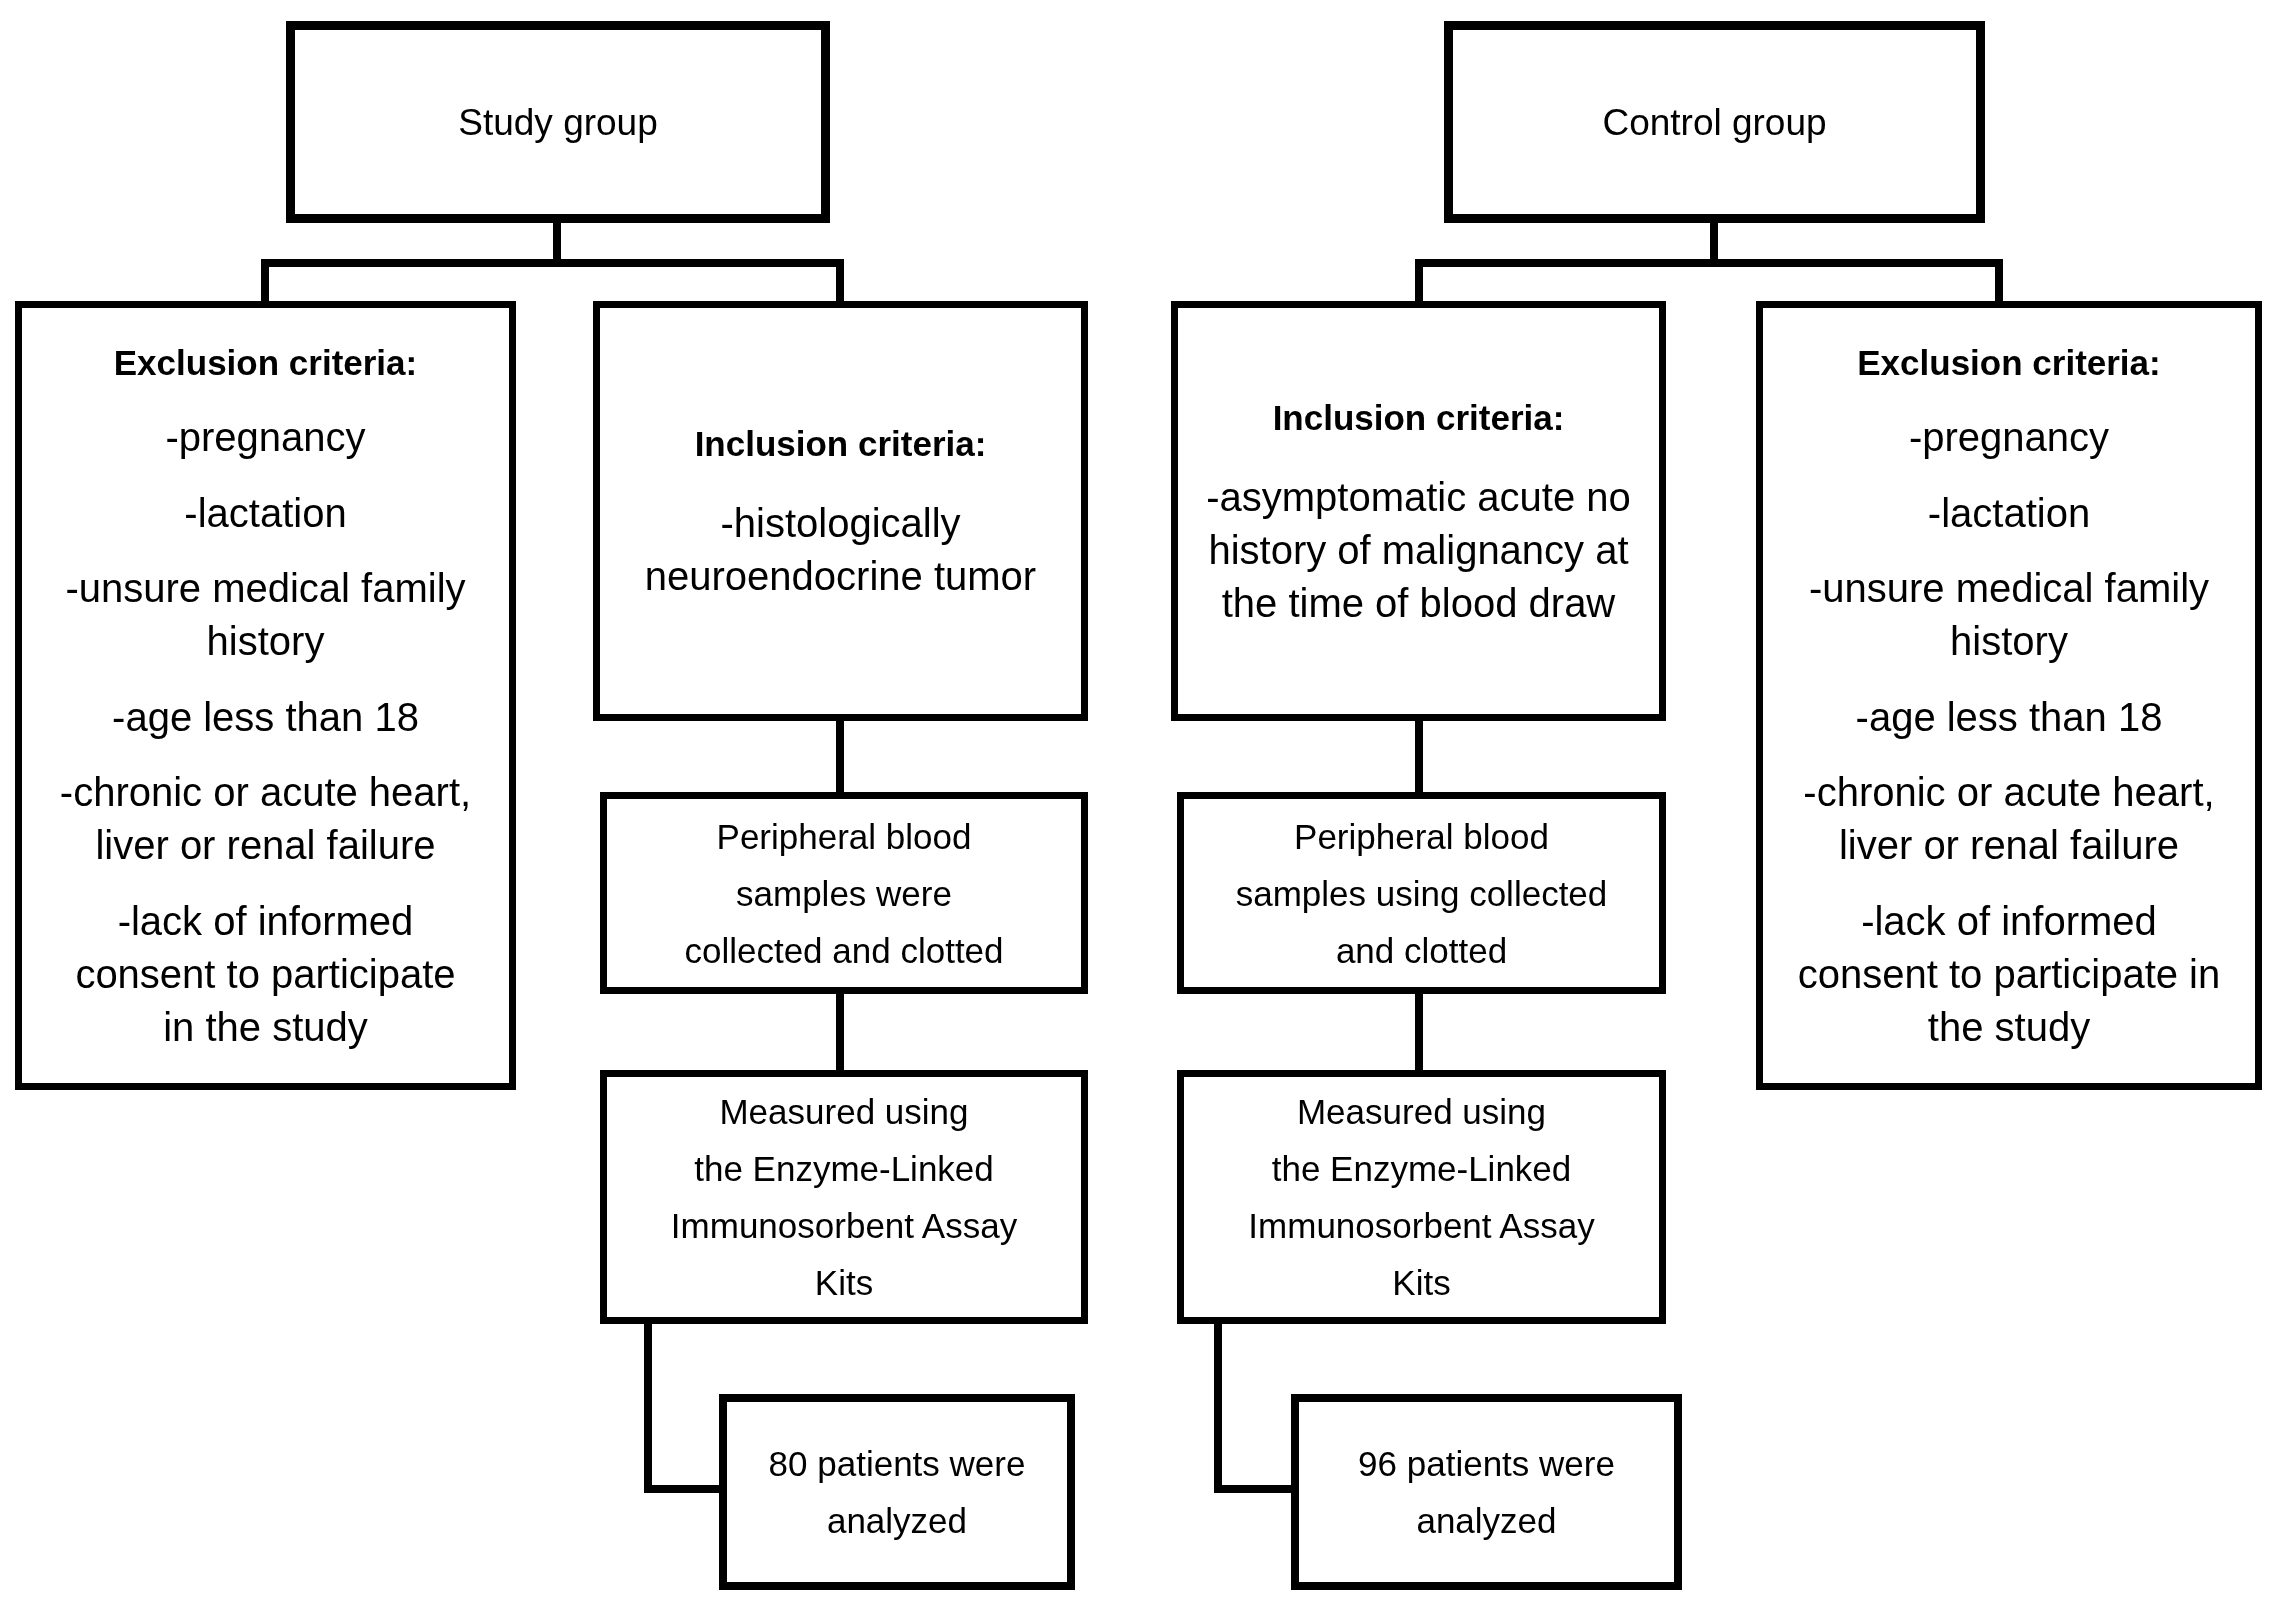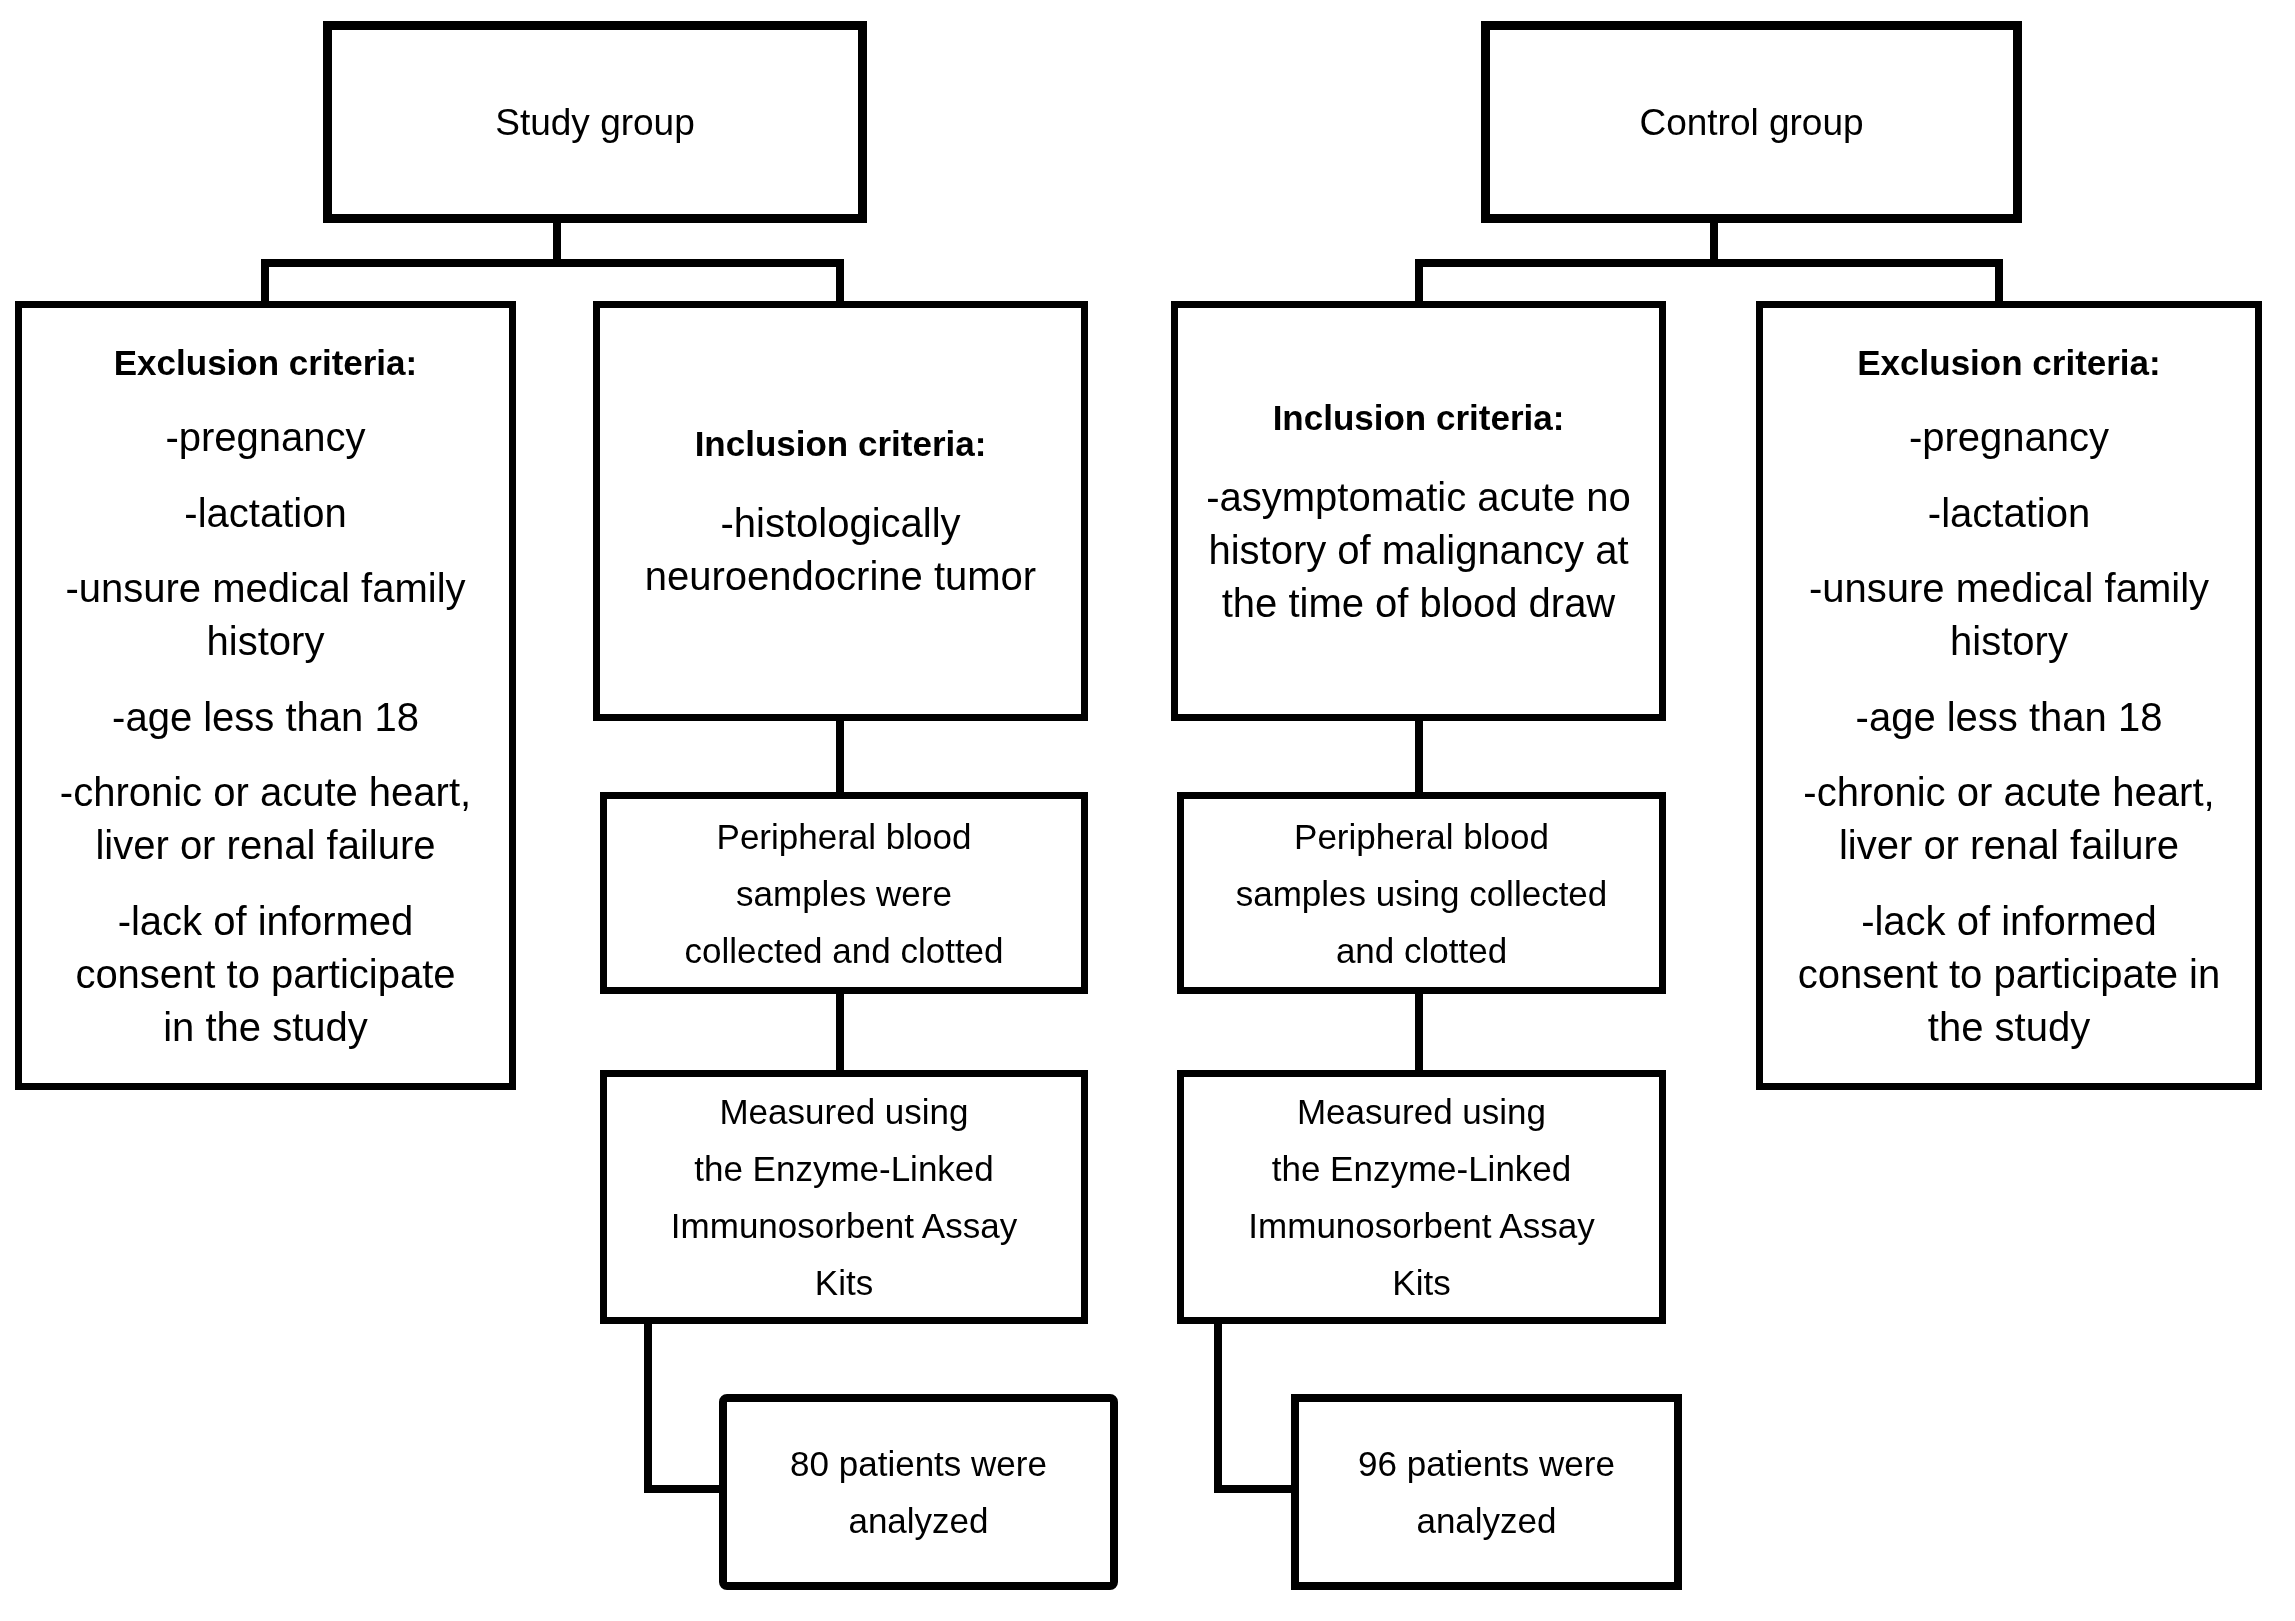--- a/index.html
+++ b/index.html
@@ -5,21 +5,21 @@
   html, body { margin:0; padding:0; background:#ffffff; }
   #canvas {
     position:relative; width:2295px; height:1622px; background:#ffffff;
     font-family:"Liberation Sans", sans-serif; color:#000000; overflow:hidden;
   }
   .box {
     position:absolute; border:7.5px solid #000000; background:#ffffff;
     box-sizing:border-box; display:flex; flex-direction:column;
     align-items:center; justify-content:center; text-align:center;
   }
-  .group-box { border-width:9px;margin-left:37px; }
+  .group-box { border-width:9px; }
   .group-label { font-size:37px; line-height:45px; }
   .seg { position:absolute; background:#000000; }
   .fs { font-size:35px; line-height:57px; white-space:nowrap; }
   .crit-title { font-weight:bold; font-size:35px; line-height:56px; margin:9px 0; white-space:nowrap; }
   .crit-item { font-size:40px; line-height:53px; margin:11.3px 0; }
   .inc-item { margin-top:16px; }
   .crit-box { padding:4.5px 3px; }
 </style>
 </head>
 <body>
@@ -126,21 +126,21 @@
   <div class="box" style="left:600px; top:1070px; width:488px; height:254px;">
     <div class="fs">Measured using</div>
     <div class="fs">the Enzyme-Linked</div>
     <div class="fs">Immunosorbent Assay</div>
     <div class="fs">Kits</div>
   </div>
 
   <div class="seg" style="left:644px; top:1323px; width:8.3px; height:170px;"></div>
   <div class="seg" style="left:644px; top:1485px; width:78px; height:8.3px;"></div>
 
-  <div class="box" style="left:719px; top:1394px; width:399px; height:196px; border-width:8.3px;border-radius:8px;">
+  <div class="box" style="left:719px; top:1394px; width:356px; height:196px; border-width:8.3px;">
     <div class="fs">80 patients were</div>
     <div class="fs">analyzed</div>
   </div>
 
   <div class="seg" style="left:1415px; top:720px; width:8.3px; height:74px;"></div>
 
   <div class="box" style="left:1177px; top:792px; width:489px; height:202px;">
     <div class="fs">Peripheral blood</div>
     <div class="fs">samples using collected</div>
     <div class="fs">and clotted</div>

